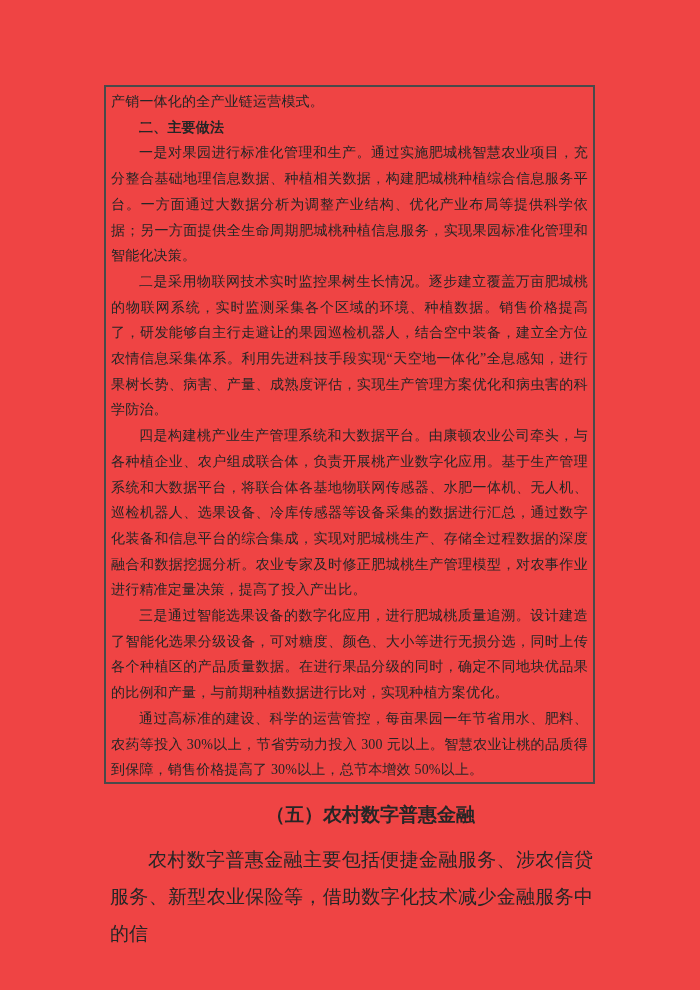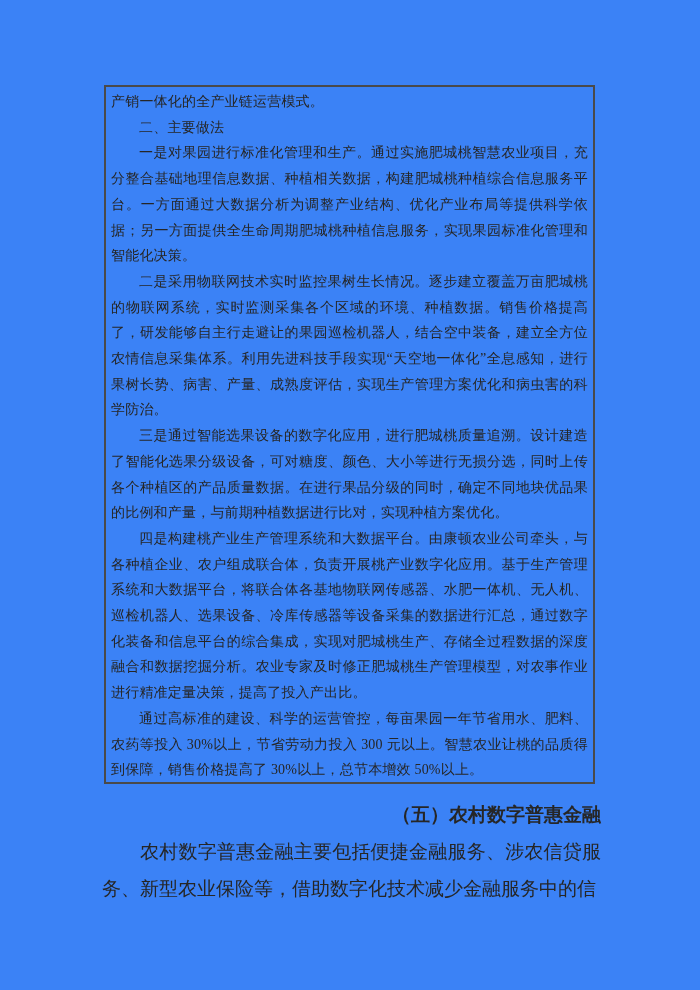--- a/index.html
+++ b/index.html
@@ -4,21 +4,21 @@
 <style>
   html, body {
     margin: 0;
     padding: 0;
     background: #ffffff;
   }
   .page {
     position: relative;
     width: 700px;
     height: 990px;
-    background: #3b82f6;
+    background: #ef4444;
     font-family: "Liberation Serif", "DejaVu Serif", serif;
     color: #262626;
     overflow: hidden;
   }
   .doc-box {
     position: absolute;
     left: 104px;
     top: 85px;
     width: 491px;
     height: 699px;
@@ -32,39 +32,39 @@
     font-size: 14px;
     line-height: 25.7px;
     text-align: justify;
     text-indent: 2em;
     letter-spacing: 0.2px;
   }
   .doc-box p.ni {
     text-indent: 0;
   }
   .doc-box p.h {
-    font-weight: normal;
+    font-weight: bold;
     text-align: left;
   }
   .lower-section {
     position: absolute;
     left: 102px;
     top: 796px;
     width: 499px;
   }
   .lower-section .sec-heading {
     margin: 0;
     font-size: 19px;
     font-weight: bold;
     line-height: 37px;
     text-indent: 2em;
-    text-align: right;
+    text-align: center;
   }
   .lower-section .sec-para {
-    margin: 0;
+    margin: 8px;
     font-size: 19px;
     line-height: 37px;
     text-align: justify;
     text-indent: 2em;
   }
   .page-number {
     position: absolute;
     left: 0;
     top: 918px;
     width: 100%;
@@ -76,22 +76,22 @@
 </head>
 <body>
 
 <div class="page">
 
   <div class="doc-box">
     <p class="ni">产销一体化的全产业链运营模式。</p>
     <p class="h">二、主要做法</p>
     <p>一是对果园进行标准化管理和生产。通过实施肥城桃智慧农业项目，充分整合基础地理信息数据、种植相关数据，构建肥城桃种植综合信息服务平台。一方面通过大数据分析为调整产业结构、优化产业布局等提供科学依据；另一方面提供全生命周期肥城桃种植信息服务，实现果园标准化管理和智能化决策。</p>
     <p>二是采用物联网技术实时监控果树生长情况。逐步建立覆盖万亩肥城桃的物联网系统，实时监测采集各个区域的环境、种植数据。销售价格提高了，研发能够自主行走避让的果园巡检机器人，结合空中装备，建立全方位农情信息采集体系。利用先进科技手段实现“天空地一体化”全息感知，进行果树长势、病害、产量、成熟度评估，实现生产管理方案优化和病虫害的科学防治。</p>
+    <p>四是构建桃产业生产管理系统和大数据平台。由康顿农业公司牵头，与各种植企业、农户组成联合体，负责开展桃产业数字化应用。基于生产管理系统和大数据平台，将联合体各基地物联网传感器、水肥一体机、无人机、巡检机器人、选果设备、冷库传感器等设备采集的数据进行汇总，通过数字化装备和信息平台的综合集成，实现对肥城桃生产、存储全过程数据的深度融合和数据挖掘分析。农业专家及时修正肥城桃生产管理模型，对农事作业进行精准定量决策，提高了投入产出比。</p>
     <p>三是通过智能选果设备的数字化应用，进行肥城桃质量追溯。设计建造了智能化选果分级设备，可对糖度、颜色、大小等进行无损分选，同时上传各个种植区的产品质量数据。在进行果品分级的同时，确定不同地块优品果的比例和产量，与前期种植数据进行比对，实现种植方案优化。</p>
-    <p>四是构建桃产业生产管理系统和大数据平台。由康顿农业公司牵头，与各种植企业、农户组成联合体，负责开展桃产业数字化应用。基于生产管理系统和大数据平台，将联合体各基地物联网传感器、水肥一体机、无人机、巡检机器人、选果设备、冷库传感器等设备采集的数据进行汇总，通过数字化装备和信息平台的综合集成，实现对肥城桃生产、存储全过程数据的深度融合和数据挖掘分析。农业专家及时修正肥城桃生产管理模型，对农事作业进行精准定量决策，提高了投入产出比。</p>
     <p>通过高标准的建设、科学的运营管控，每亩果园一年节省用水、肥料、农药等投入 30%以上，节省劳动力投入 300 元以上。智慧农业让桃的品质得到保障，销售价格提高了 30%以上，总节本增效 50%以上。</p>
   </div>
 
   <div class="lower-section">
     <p class="sec-heading">（五）农村数字普惠金融</p>
     <p class="sec-para">农村数字普惠金融主要包括便捷金融服务、涉农信贷服务、新型农业保险等，借助数字化技术减少金融服务中的信</p>
   </div>
 
 
 </div>

